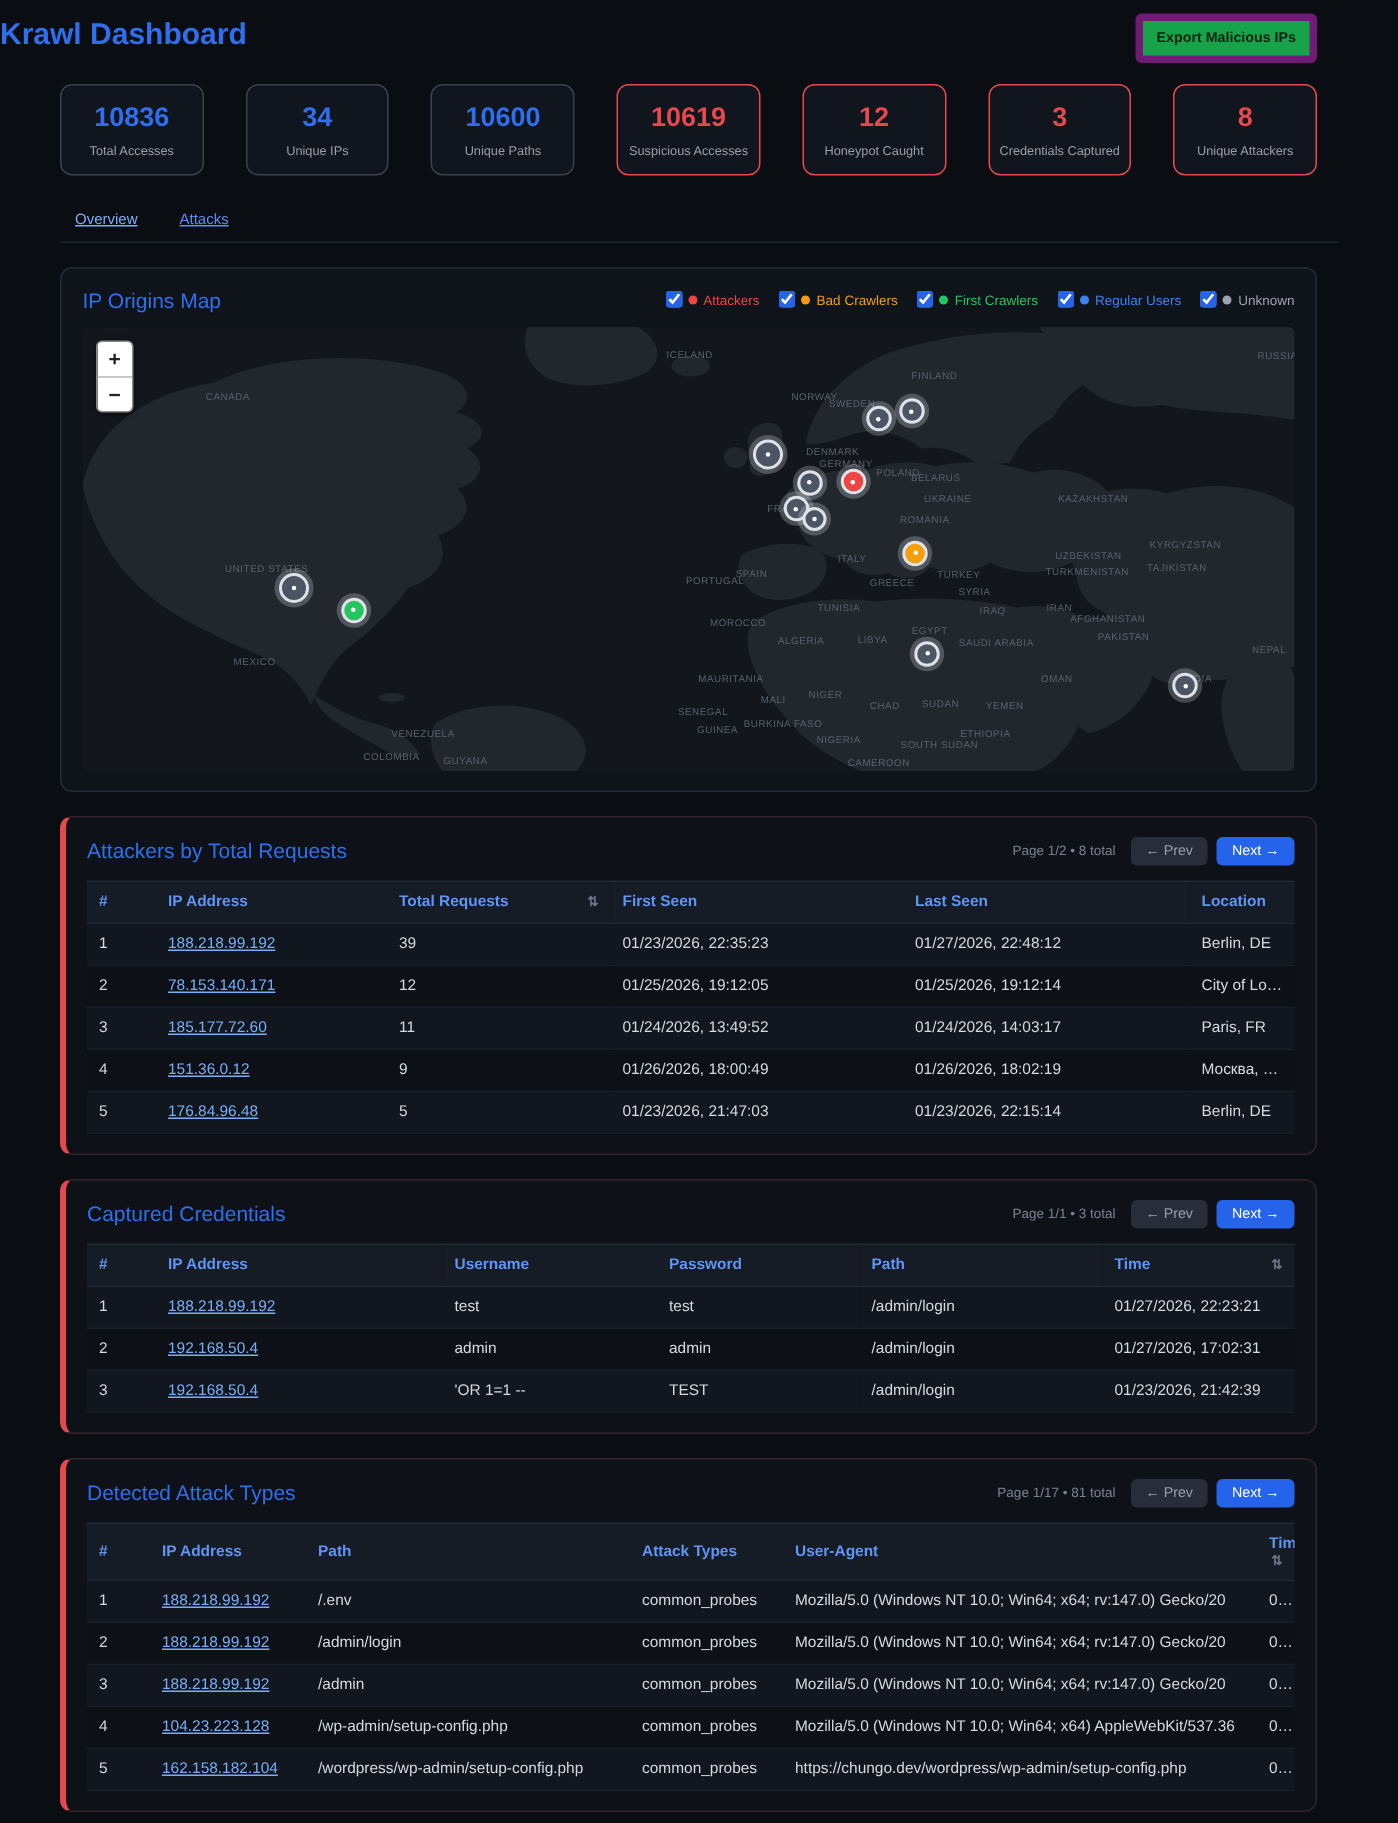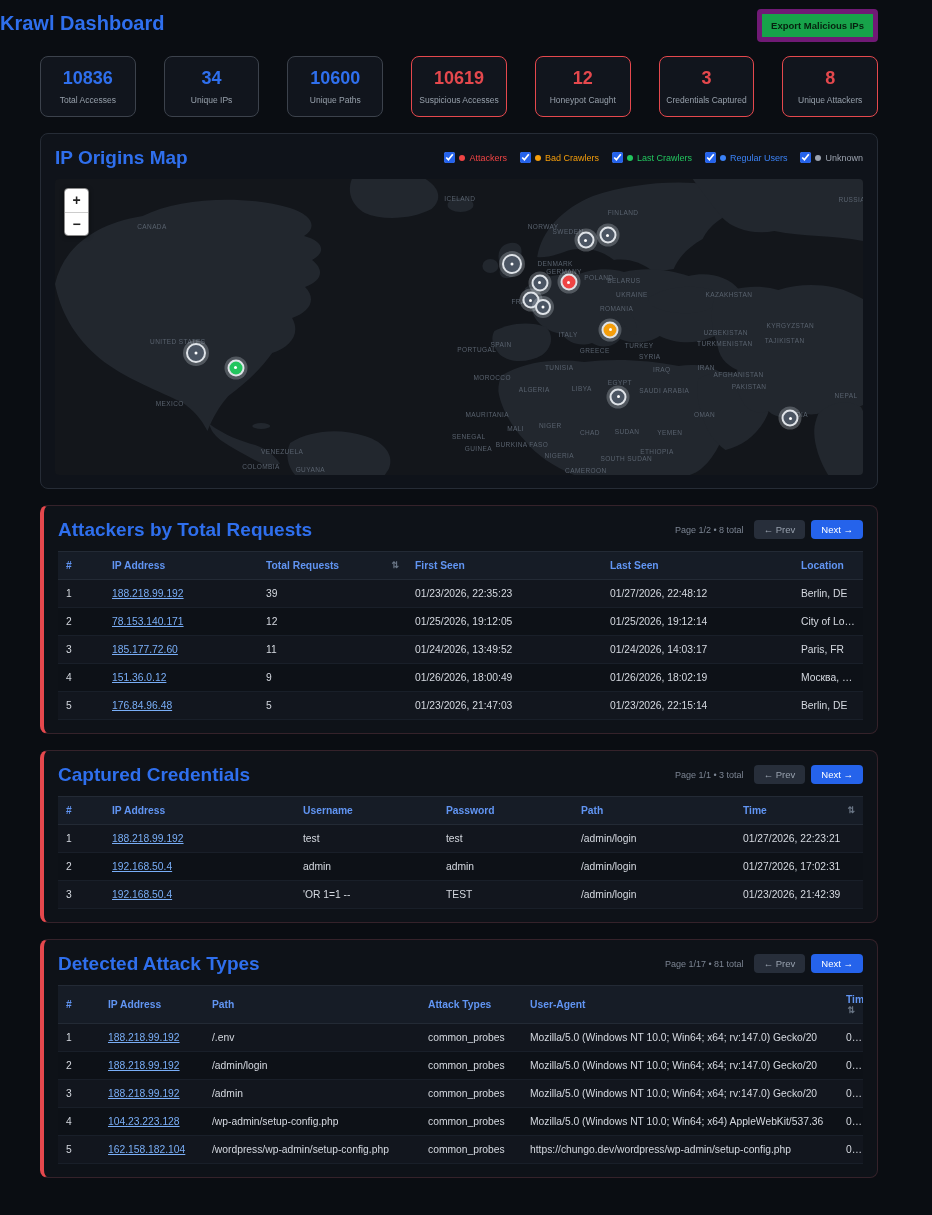--- a/index.html
+++ b/index.html
@@ -29,21 +29,21 @@
 
   
   .tabs{margin:24px 40px 0 40px;padding:0 10px 9px 10px;border-bottom:1px solid #20262f;display:flex;gap:28px;}
   .tab{font-size:10px;color:#5d8ef2;text-decoration:underline;cursor:pointer;}
   .tab.active{color:#82acf6;}
 
   
   .panel{margin:16px 54px 0 40px;background:#0f131a;border:1px solid #262c36;border-radius:8px;padding:13px 14px;}
   .panel.red{border:1px solid #35222a;border-left:4px solid #e5484d;background:#0e1218;}
   .panel-head{display:flex;align-items:center;justify-content:space-between;margin-bottom:10px;}
-  .panel-title{margin:0;font-size:19px;color:#2f6fed;font-weight:bold;}
+  .panel-title{margin:0;font-size:14px;color:#2f6fed;font-weight:normal;}
 
   
   .pager{display:flex;align-items:center;gap:6px;}
   .pager-info{font-size:9px;color:#7b8492;margin-right:4px;}
   .btn{border:none;border-radius:4px;font-size:9.5px;padding:4px 10px;cursor:pointer;font-family:inherit;}
   .btn-prev{background:#272e3a;color:#97a0ad;}
   .btn-next{background:#2563eb;color:#ffffff;}
 
   
   .map{position:relative;height:296px;background:#13161b;border-radius:4px;overflow:hidden;margin-top:4px;}
@@ -119,39 +119,43 @@
     <div class="stat-card danger">
       <div class="stat-value">3</div>
       <div class="stat-label">Credentials Captured</div>
     </div>
     <div class="stat-card danger">
       <div class="stat-value">8</div>
       <div class="stat-label">Unique Attackers</div>
     </div>
   </div>
 
+  <nav class="tabs">
+    <a href="#" class="tab active">Overview</a>
+    <a href="#" class="tab">Attacks</a>
+  </nav>
 
   <section class="panel">
     <div class="panel-head">
       <h2 class="panel-title">IP Origins Map</h2>
       <div class="legend">
           <label class="legend-item">
             <input type="checkbox" checked="" style="">
             <span class="legend-dot" style="background: rgb(239, 68, 68);"></span>
             <span style="color: rgb(239, 68, 68);">Attackers</span>
           </label>
           <label class="legend-item">
             <input type="checkbox" checked="" style="">
             <span class="legend-dot" style="background: rgb(245, 158, 11);"></span>
             <span style="color: rgb(245, 158, 11);">Bad Crawlers</span>
           </label>
           <label class="legend-item">
             <input type="checkbox" checked="" style="">
             <span class="legend-dot" style="background: rgb(34, 197, 94);"></span>
-            <span style="color: rgb(34, 197, 94);">Last Crawlers</span>
+            <span style="color: rgb(34, 197, 94);">First Crawlers</span>
           </label>
           <label class="legend-item">
             <input type="checkbox" checked="" style="">
             <span class="legend-dot" style="background: rgb(59, 130, 246);"></span>
             <span style="color: rgb(59, 130, 246);">Regular Users</span>
           </label>
           <label class="legend-item">
             <input type="checkbox" checked="" style="">
             <span class="legend-dot" style="background: rgb(156, 163, 175);"></span>
             <span style="color: rgb(156, 163, 175);">Unknown</span>

